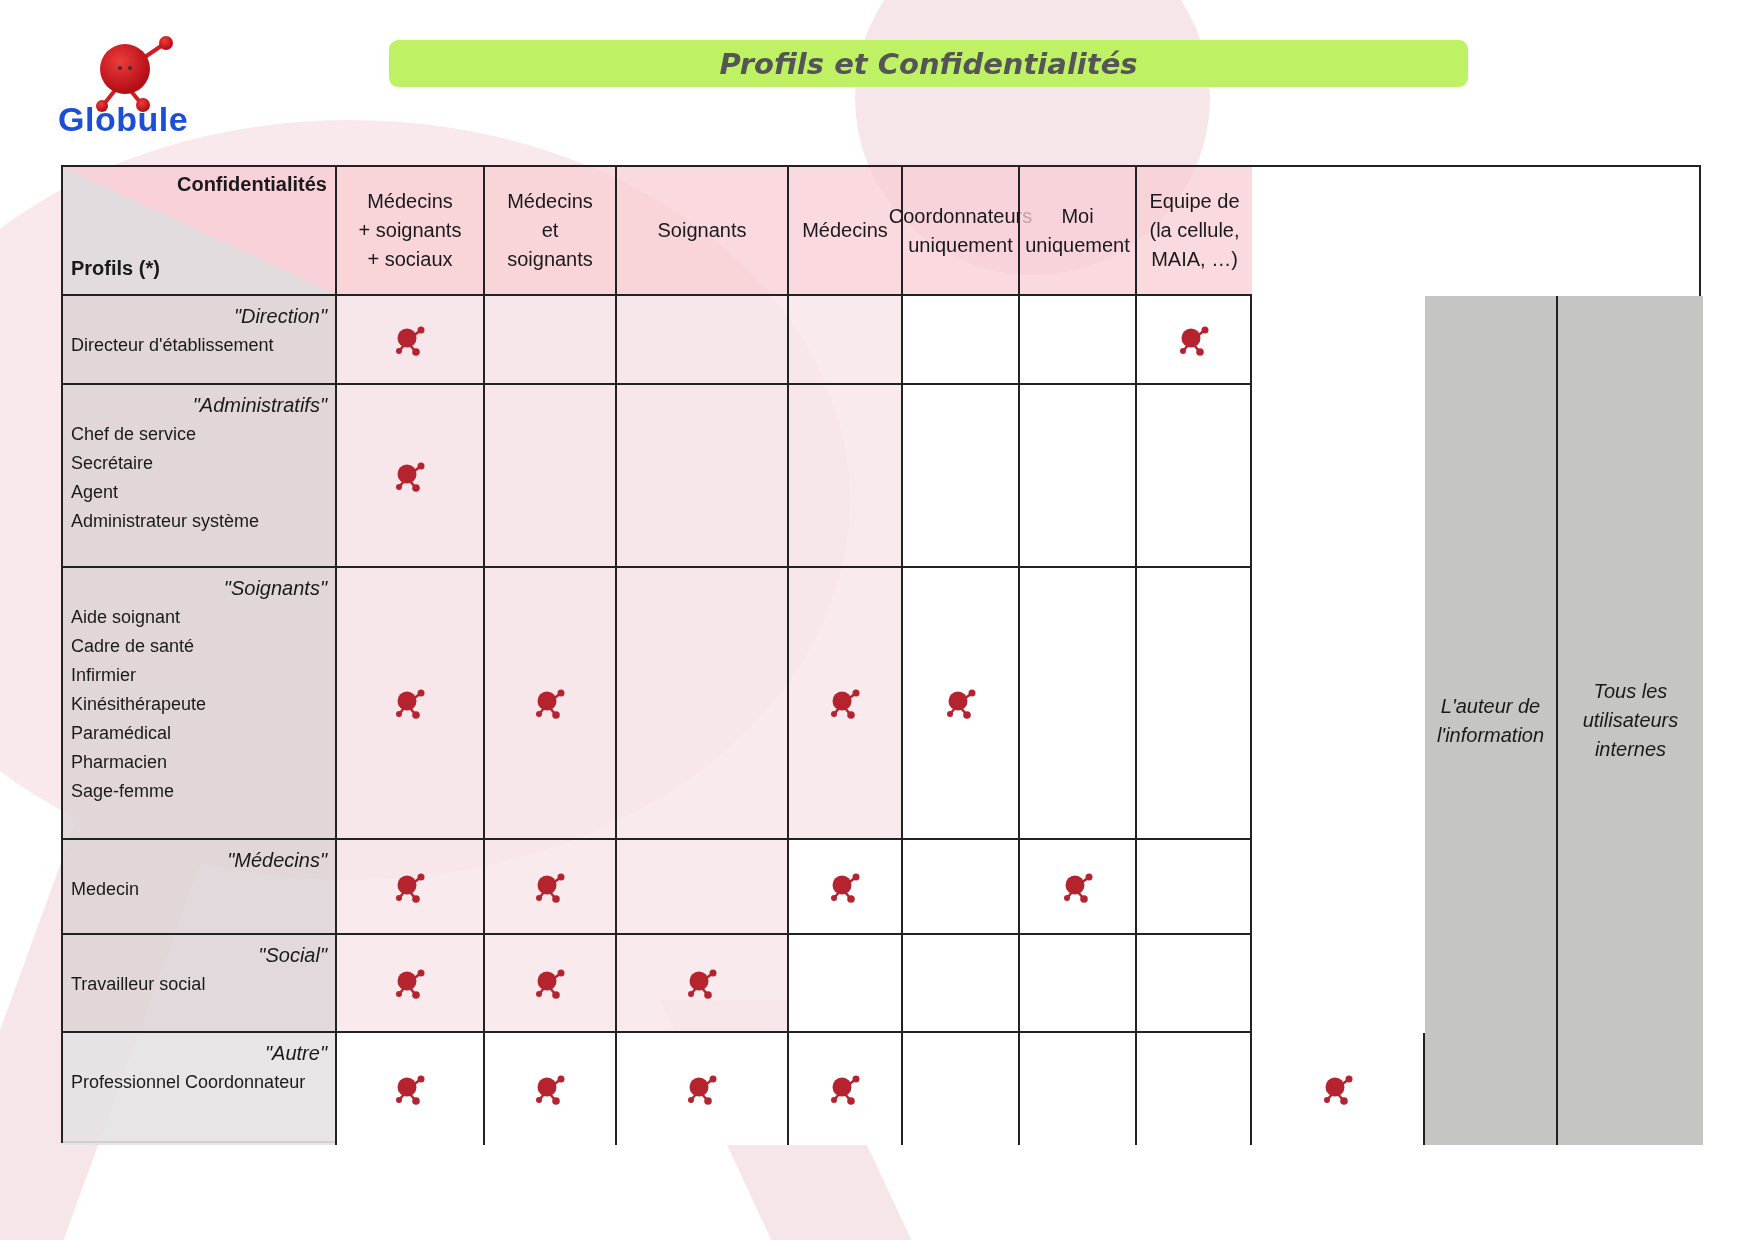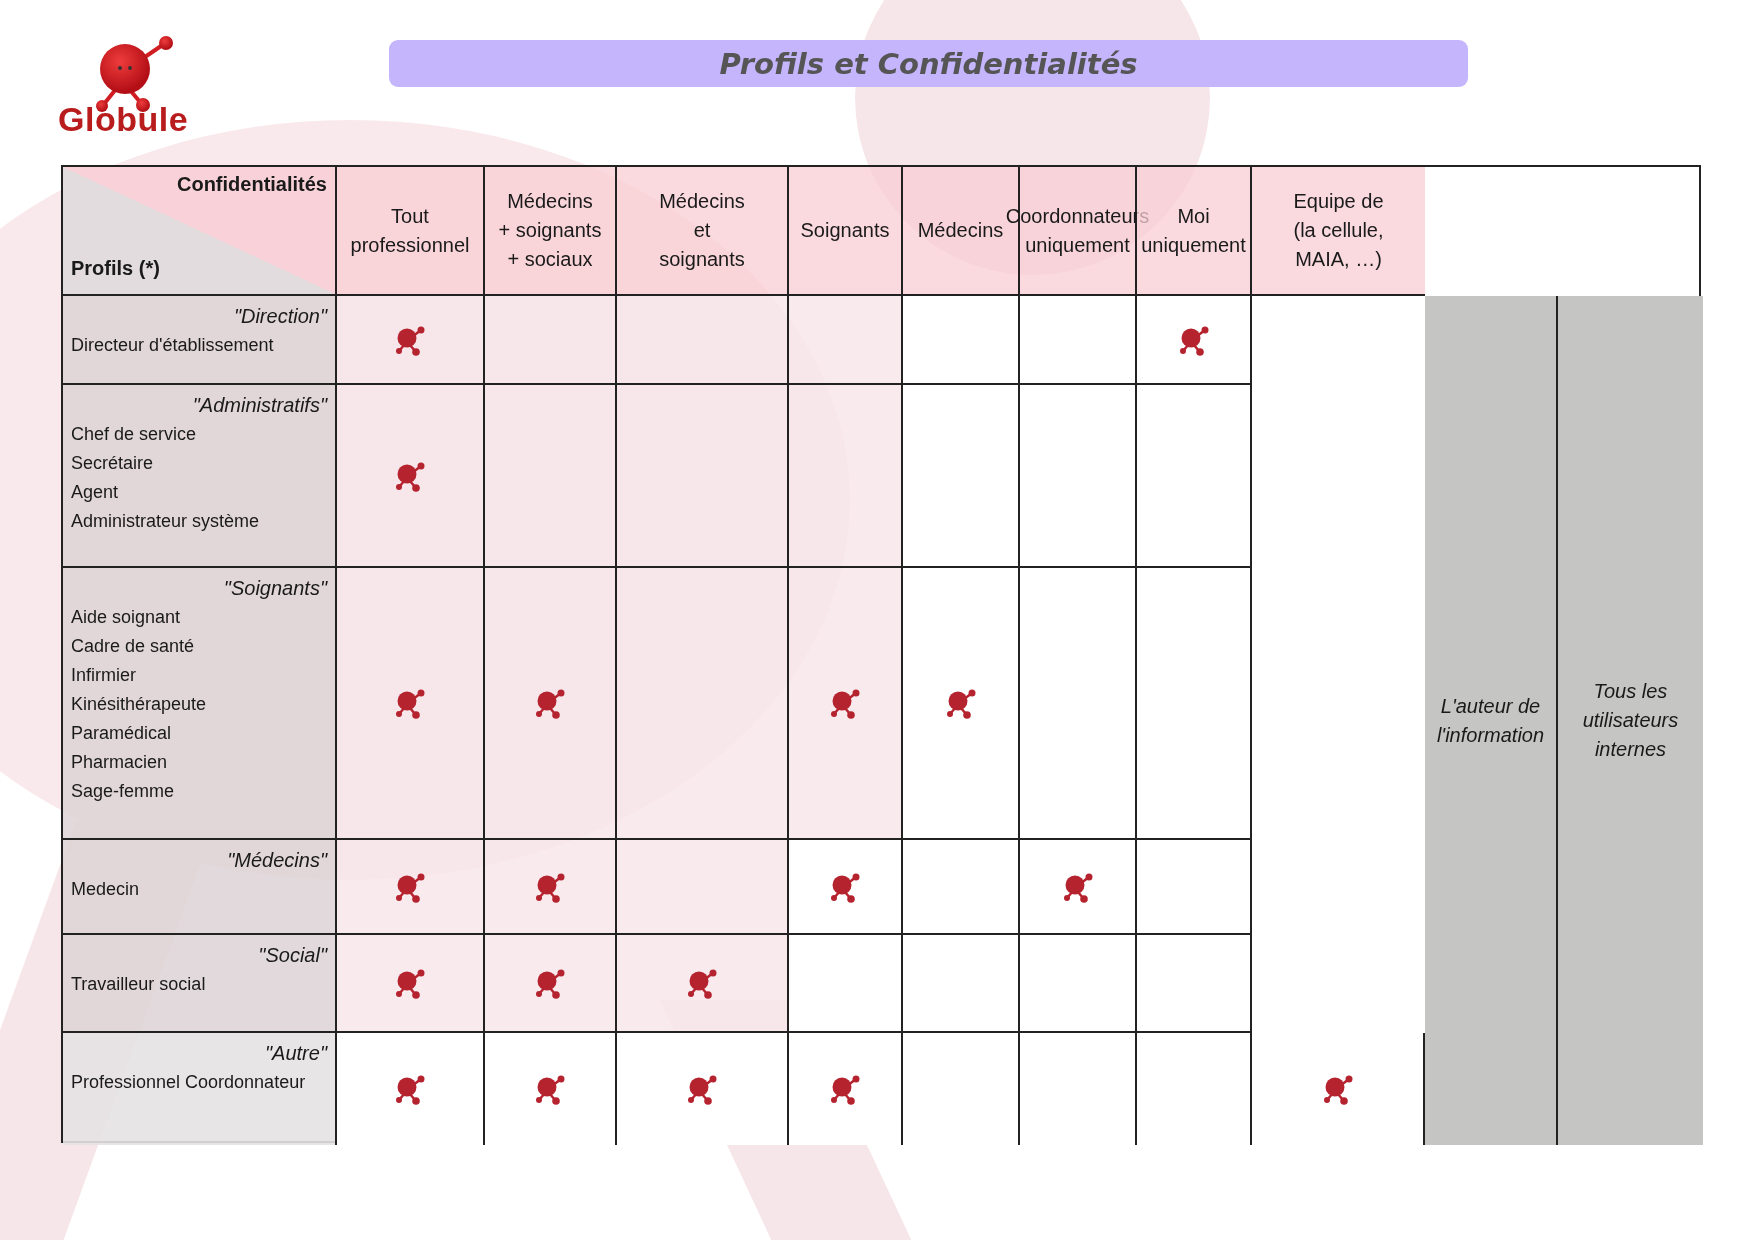--- a/index.html
+++ b/index.html
@@ -6,25 +6,25 @@
   body {
     width:1754px; height:1240px; position:relative; overflow:hidden;
     background:#ffffff;
     font-family:"Liberation Sans", sans-serif;
     color:#1a1a1a;
   }
   .bg-shape { position:absolute; border-radius:50%; background:#f7e6e9; z-index:0; }
   .bg-arm { position:absolute; background:#f7e6e9; z-index:0; }
 
   .logo { position:absolute; left:58px; top:34px; width:140px; height:106px; z-index:2; }
-  .logo-text { position:absolute; left:0; top:66px; font-weight:bold; font-size:34px; color:#b91c1c; letter-spacing:0.5px; }
+  .logo-text { position:absolute; left:0; top:66px; font-weight:bold; font-size:34px; color:#1d4ed8; letter-spacing:0.5px; }
 
   .title-bar {
     position:absolute; left:389px; top:40px; width:1079px; height:47px;
-    background:#c4b5fd; border-radius:9px; z-index:2;
+    background:#bef264; border-radius:9px; z-index:2;
     display:flex; align-items:center; justify-content:center;
   }
   .title-text { font-family:"DejaVu Sans", sans-serif; font-weight:bold; font-style:italic; font-size:29px; color:#555; }
 
   .grid {
     position:absolute; left:61px; top:165px; width:1640px; height:978px; z-index:2;
     display:grid;
     grid-template-columns: 274px 148px 132px 172px 114px 117px 117px 115px 173px 133px 145px;
     grid-template-rows: 129px 89px 183px 272px 95px 98px 112px;
     border:2px solid #222;
@@ -77,21 +77,20 @@
 
 <div class="title-bar">
   <span class="title-text">Profils et Confidentialités</span>
 </div>
 
 <div class="grid" id="grid">
   <div class="cell corner">
     <span class="conf">Confidentialités</span>
     <span class="prof">Profils (*)</span>
   </div>
-<div class="cell hdr">Tout<br>professionnel</div>
     <div class="cell hdr">Médecins<br>+ soignants<br>+ sociaux</div>
     <div class="cell hdr">Médecins<br>et<br>soignants</div>
     <div class="cell hdr">Soignants</div>
     <div class="cell hdr">Médecins</div>
     <div class="cell hdr">Coordonnateurs<br>uniquement</div>
     <div class="cell hdr">Moi<br>uniquement</div>
     <div class="cell hdr last-col">Equipe de<br>(la cellule,<br>MAIA, …)</div>
     <div class="cell prof-cell" style="grid-area: 2 / 1;">
       <div class="grp">"Direction"</div>
       <div>Directeur d'établissement</div>

